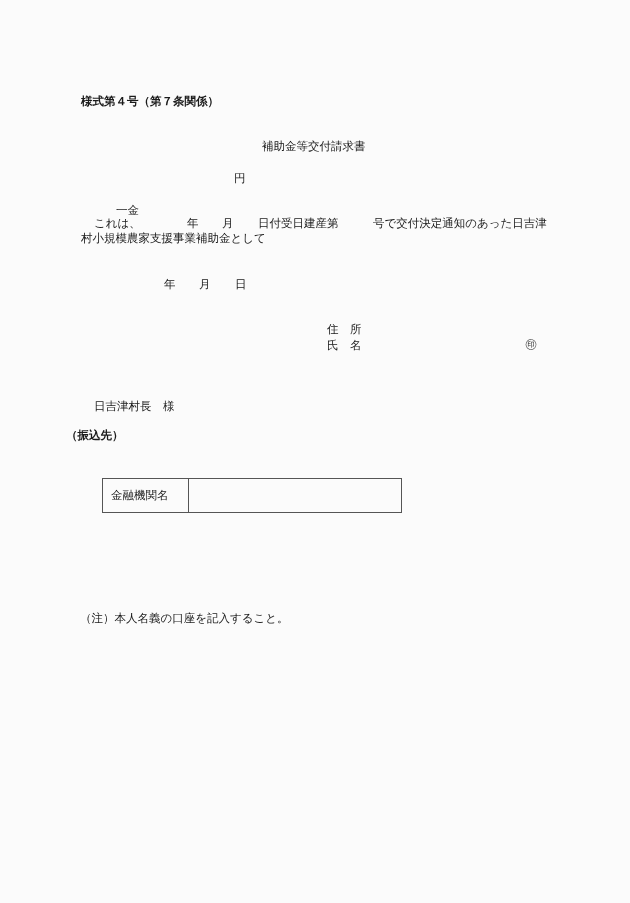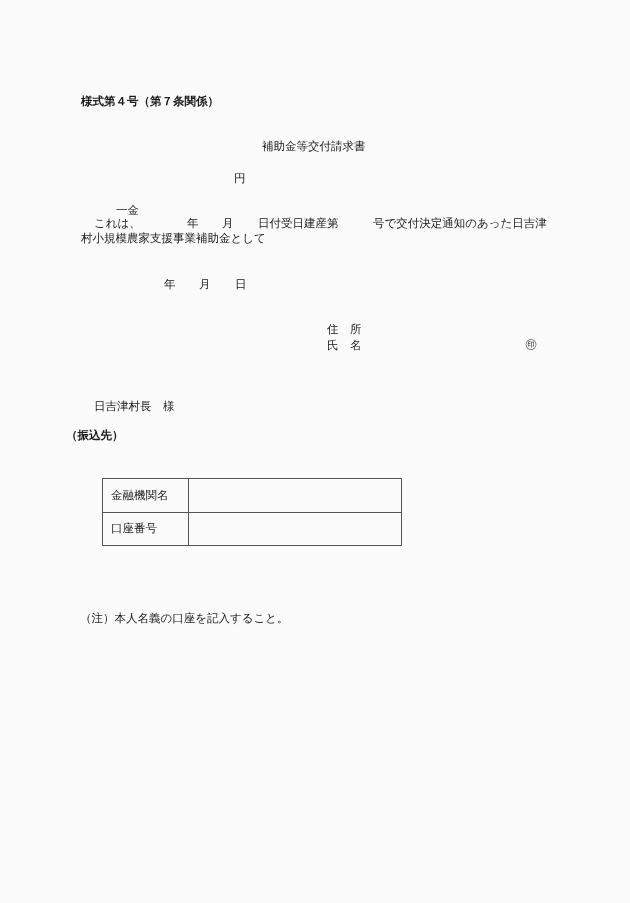--- a/index.html
+++ b/index.html
@@ -46,20 +46,16 @@
 <div class="abs" style="left:94px;top:399px;">日吉津村長　様</div>
 
 <div class="abs" style="left:66px;top:428px;font-weight:bold;">（振込先）</div>
 
 <table class="table">
   <tbody>
       <tr>
     <td class="lbl">金融機関名</td>
     <td class="val"></td>
   </tr>
-  <tr>
-    <td class="lbl">口座番号</td>
-    <td class="val"></td>
-  </tr>
 </tbody>
   </table>
 
 <div class="abs" style="left:80px;top:611px;">（注）本人名義の口座を記入すること。</div>
 
 </body></html>

